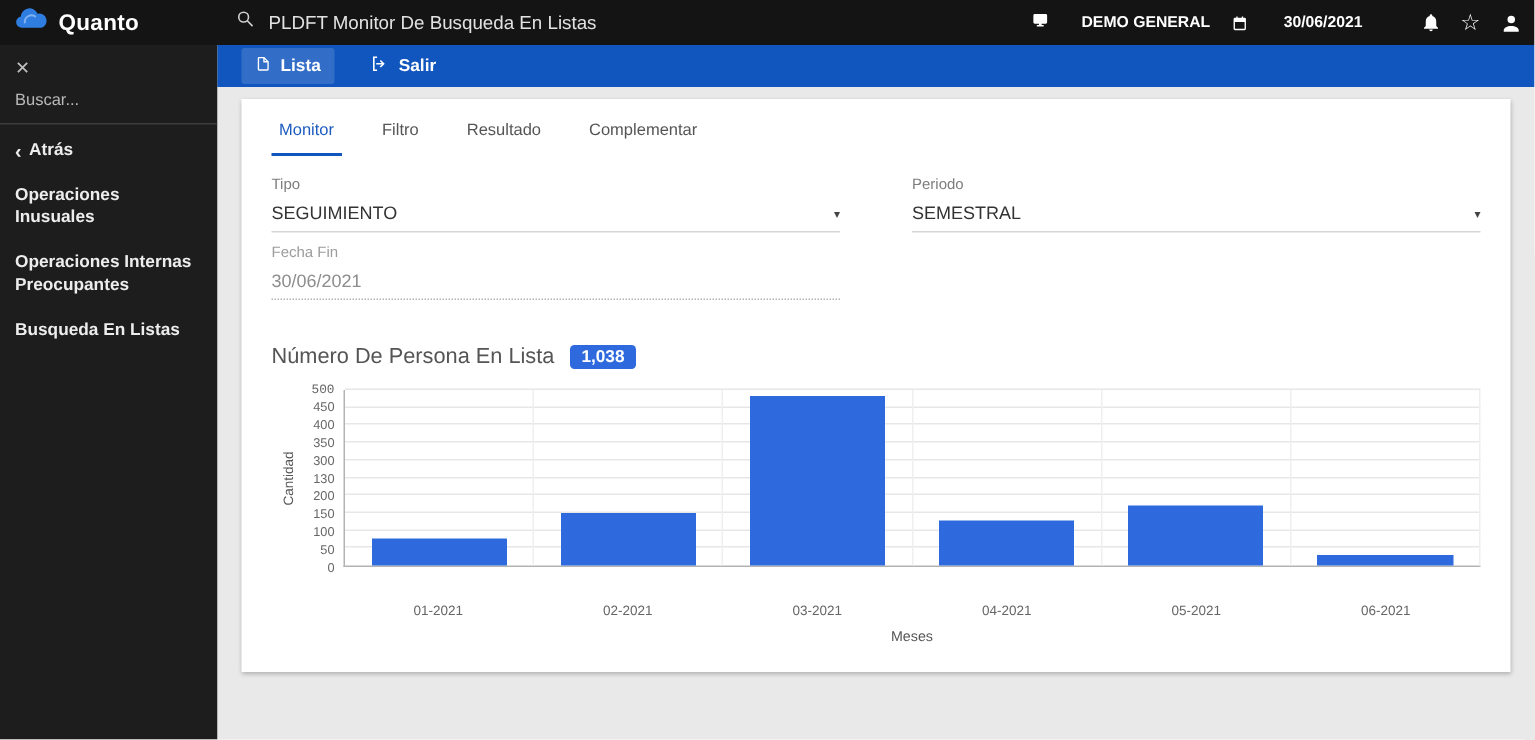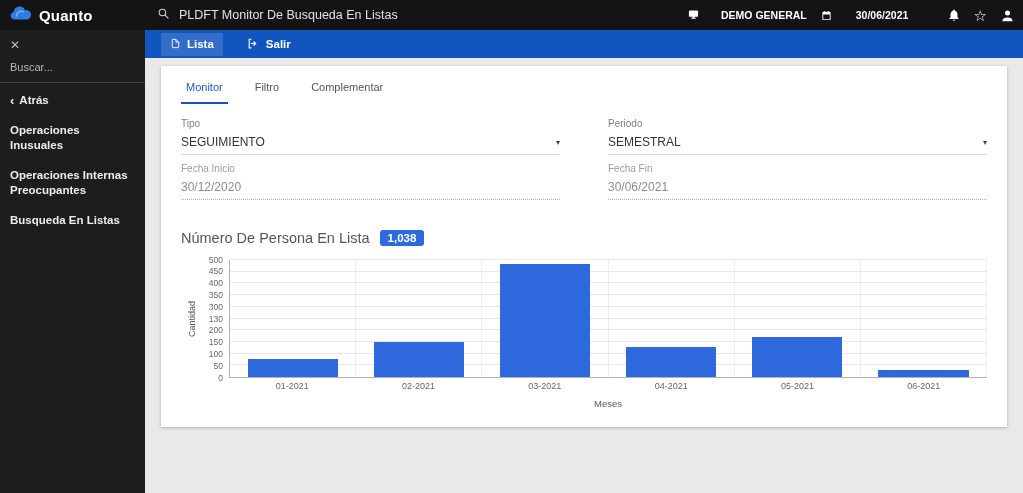--- a/index.html
+++ b/index.html
@@ -67,21 +67,21 @@
   .yticks { width:30px; flex:0 0 30px; position:relative; height:118px; }
   .ytick { position:absolute; right:6px; transform:translateY(50%); font-size:8.5px; color:#666; line-height:1; }
   .plot { flex:1; position:relative; height:118px; border-left:1px solid #b3b3b3; border-bottom:1px solid #b3b3b3; }
   .gridline { position:absolute; left:0; right:0; height:1px; background:#e7e7e7; }
   .slots { position:absolute; inset:0; display:flex; }
   .bar-slot { flex:1; display:flex; align-items:flex-end; justify-content:center; border-right:1px solid #efefef; }
   .bar { width:72%; }
   .xticks-row { display:flex; margin-top:3px; }
   .yticks-spacer { width:30px; flex:0 0 30px; }
   .xticks { flex:1; display:flex; }
-  .xtick { flex:1; text-align:center; font-size:9px; color:#666; }
+  .xtick { flex:1; text-align:center; font-size:9px; color:#666;margin-top:21px; }
   .xlabel-row { padding-left:30px; text-align:center; margin-top:7px; font-size:9.5px; color:#555; }
 </style>
 </head>
 <body>
 
 <div class="app">
 
   <header class="topbar">
     <div class="brand">
       <span>
@@ -169,42 +169,37 @@
           <span>Salir</span>
         </button>
       </div>
 
       <div class="content">
         <div class="card">
 
           <div class="tabs">
             <div class="tab active">Monitor</div>
             <div class="tab">Filtro</div>
+            <div class="tab">Resultado</div>
             <div class="tab">Complementar</div>
           </div>
 
           <div class="form-grid">
             <div class="field">
               <div class="field-label">Tipo</div>
               <div class="field-value">
                 <span>SEGUIMIENTO</span>
                 <span class="caret">▾</span>
               </div>
             </div>
             <div class="field">
               <div class="field-label">Periodo</div>
               <div class="field-value">
                 <span>SEMESTRAL</span>
                 <span class="caret">▾</span>
-              </div>
-            </div>
-            <div class="field disabled">
-              <div class="field-label">Fecha Inicio</div>
-              <div class="field-value">
-                <span>30/12/2020</span>
               </div>
             </div>
             <div class="field disabled">
               <div class="field-label">Fecha Fin</div>
               <div class="field-value">
                 <span>30/06/2021</span>
               </div>
             </div>
           </div>
 
@@ -221,21 +216,21 @@
                     <div class="ytick" style="bottom: 0%;">0</div>
                     <div class="ytick" style="bottom: 10%;">50</div>
                     <div class="ytick" style="bottom: 20%;">100</div>
                     <div class="ytick" style="bottom: 30%;">150</div>
                     <div class="ytick" style="bottom: 40%;">200</div>
                     <div class="ytick" style="bottom: 50%;">130</div>
                     <div class="ytick" style="bottom: 60%;">300</div>
                     <div class="ytick" style="bottom: 70%;">350</div>
                     <div class="ytick" style="bottom: 80%;">400</div>
                     <div class="ytick" style="bottom: 90%;">450</div>
-                    <div class="ytick" style="bottom: 100%;">500</div>
+                    <div class="ytick" style="bottom: 100%; font-family: Liberation Mono, monospace;">500</div>
                   </div>
                 <div class="plot">
                   <div class="gridline" style="bottom: 10%;"></div>
                     <div class="gridline" style="bottom: 20%;"></div>
                     <div class="gridline" style="bottom: 30%;"></div>
                     <div class="gridline" style="bottom: 40%;"></div>
                     <div class="gridline" style="bottom: 50%;"></div>
                     <div class="gridline" style="bottom: 60%;"></div>
                     <div class="gridline" style="bottom: 70%;"></div>
                     <div class="gridline" style="bottom: 80%;"></div>

